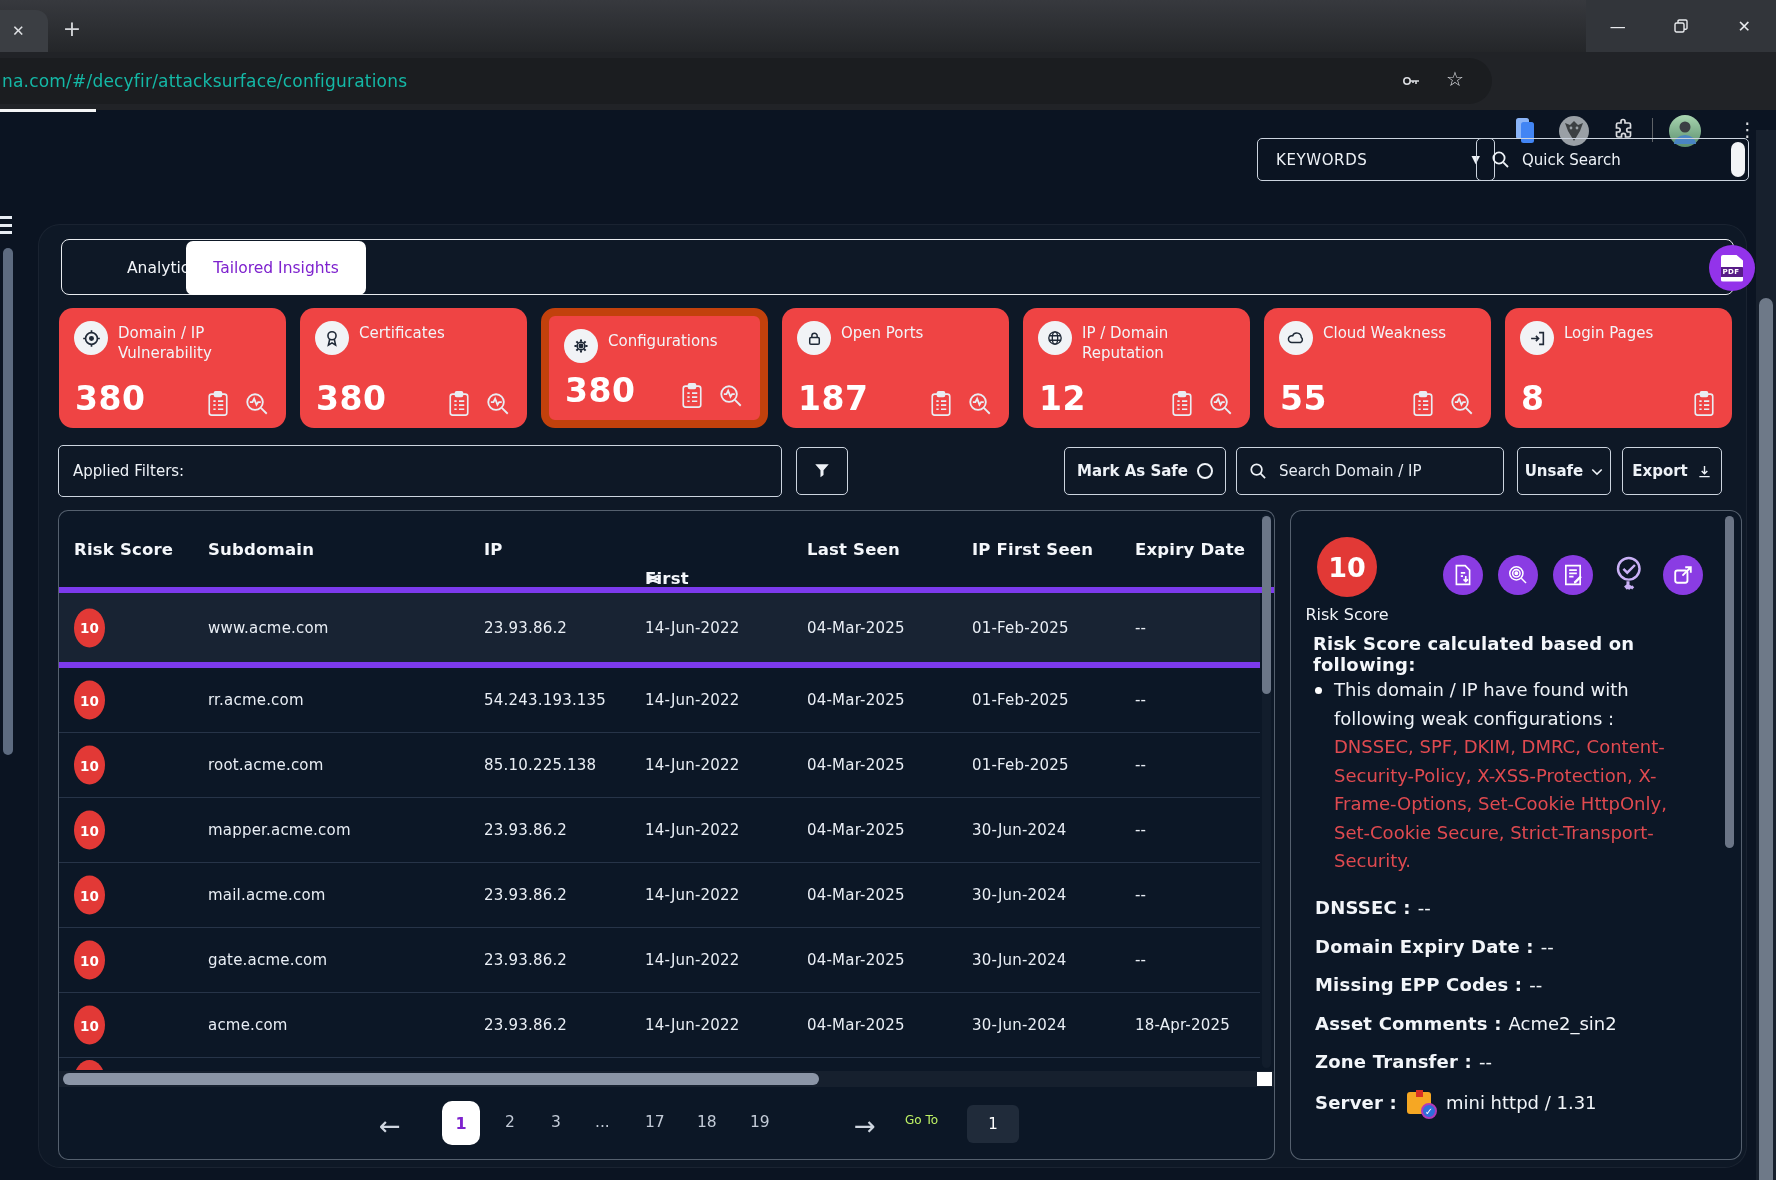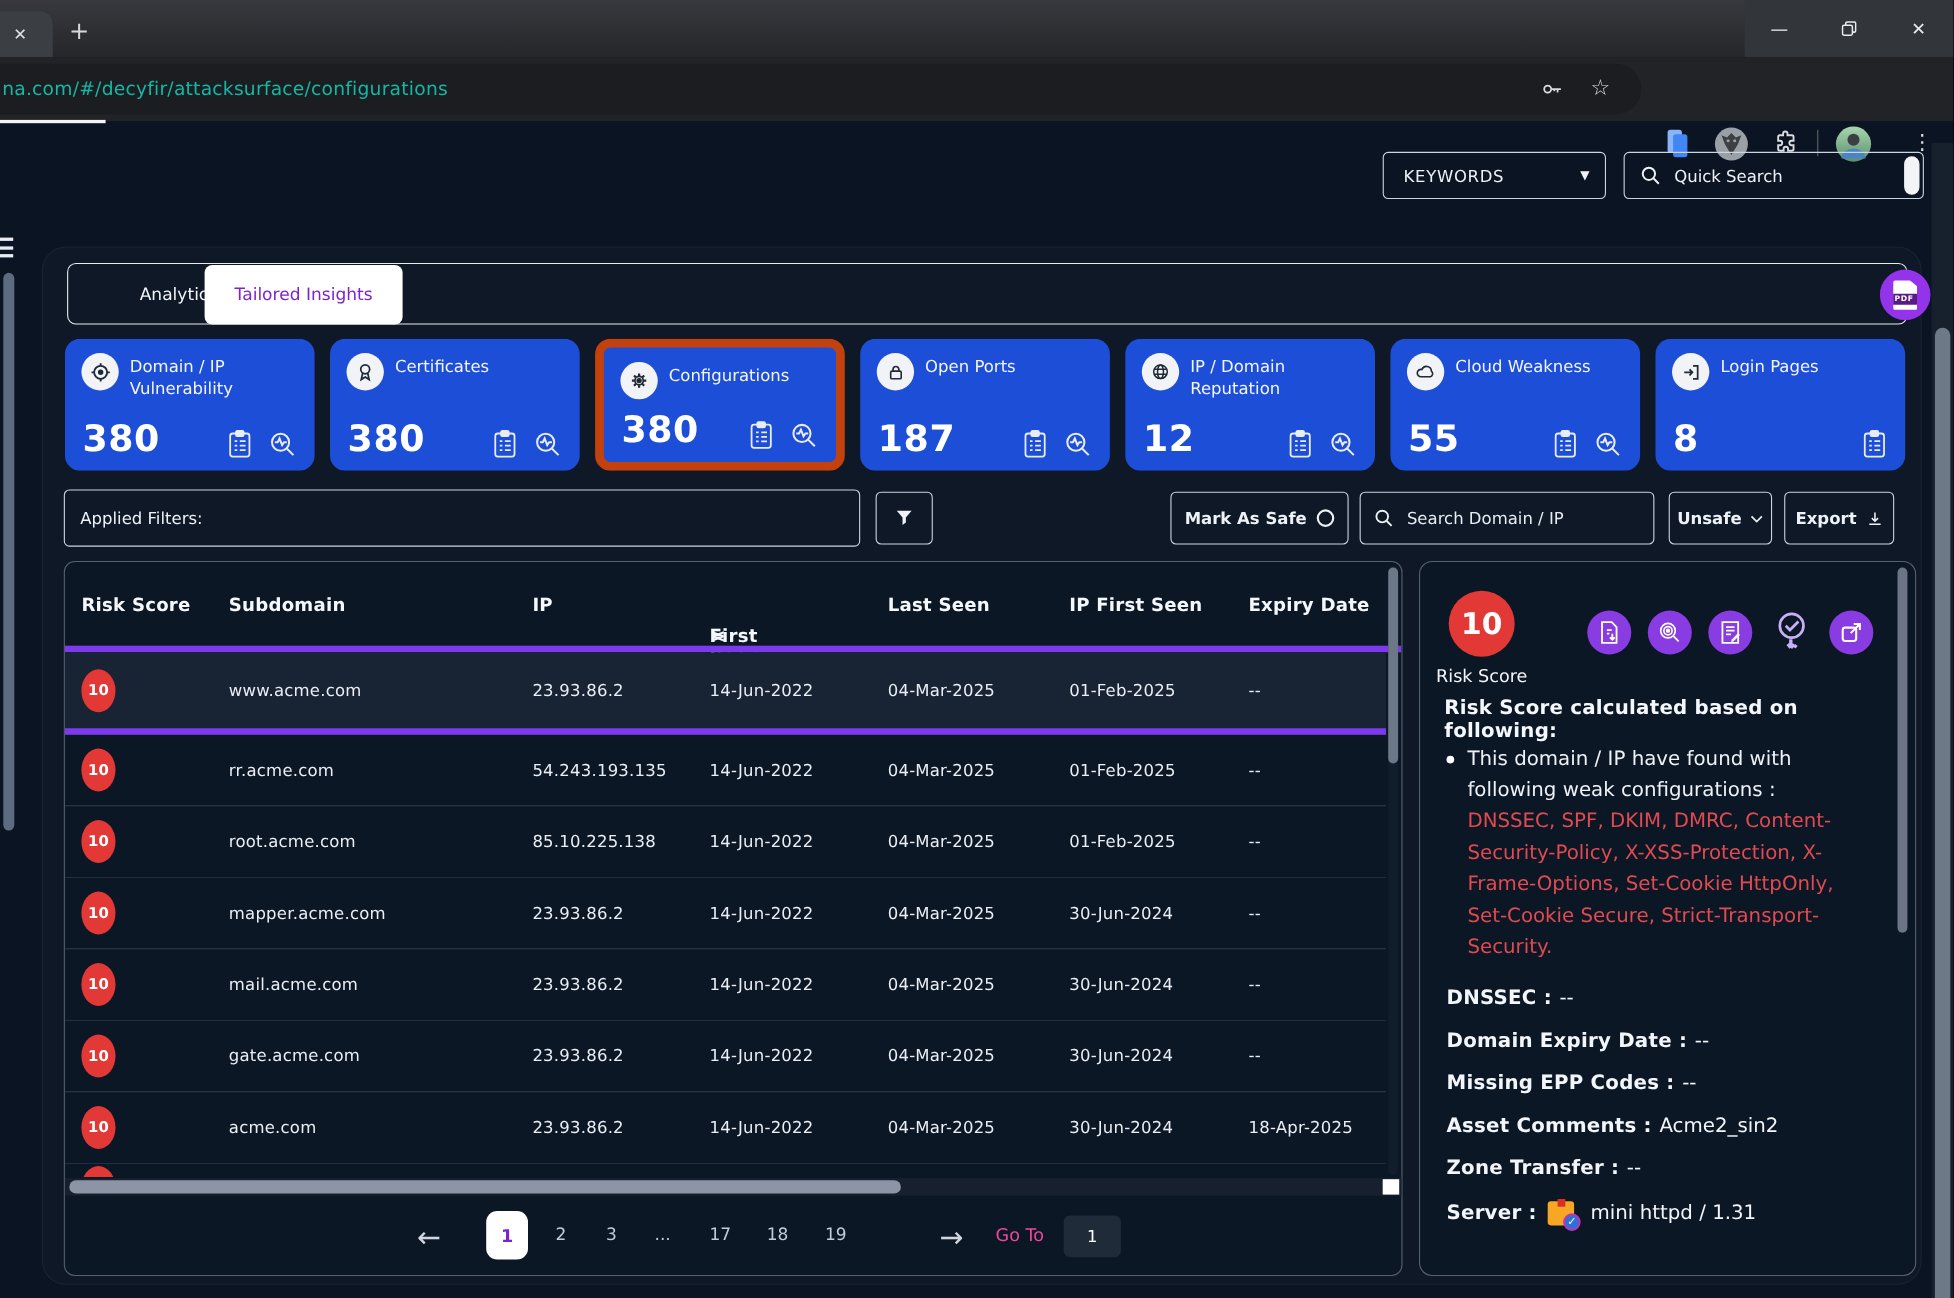--- a/index.html
+++ b/index.html
@@ -16,21 +16,21 @@
   #tabclose{left:12px;top:22px;color:#dfe1e4;font-size:15px;}
   #newtab{left:56px;top:12px;width:32px;height:32px;color:#d5d7da;font-size:22px;display:flex;align-items:center;justify-content:center;}
   #addrbar{left:0;top:52px;width:1776px;height:58px;background:#212327;}
   #urlpill{left:0;top:6px;width:1492px;height:46px;background:#1b1d20;border-radius:0 23px 23px 0;display:flex;align-items:center;}
   #urltext{margin-left:2px;color:#14b8a6;font-size:17px;letter-spacing:.2px;white-space:nowrap;overflow:hidden;}
   .addric{color:#dadce0;}
   #whitestrip{left:0;top:109px;width:96px;height:3px;background:#f4f5f6;}
 
   
   .fieldbox{border:1px solid #ccd4df;border-radius:5px;color:#eef2f7;background:transparent;}
-  #keywords{left:1257px;top:138px;width:203px;height:43px;display:flex;align-items:center;}
+  #keywords{left:1257px;top:138px;width:238px;height:43px;display:flex;align-items:center;}
   #keywords .lbl{margin-left:18px;font-size:15px;letter-spacing:.6px;}
   #keywords .tri{position:absolute;right:14px;font-size:11px;color:#eef2f7;}
   #quicksearch{left:1476px;top:138px;width:273px;height:43px;display:flex;align-items:center;}
   #quicksearch input{background:transparent;border:none;outline:none;color:#eef2f7;font-size:15px;width:180px;}
   #quicksearch input::placeholder{color:#eef2f7;opacity:1;}
   #qs-pill{position:absolute;right:3px;top:3px;width:14px;height:35px;border-radius:7px;background:#f2f4f7;}
   #hamburger{left:0px;top:216px;width:14px;}
   #hamburger div{height:3px;background:#e8edf4;margin-bottom:4.5px;width:12px;}
   #leftscroll{left:3px;top:248px;width:10px;height:507px;border-radius:6px;background:#5d6b80;}
 
@@ -38,21 +38,21 @@
   #panel{left:38px;top:224px;width:1709px;height:944px;background:#0e1826;border-radius:22px;border:1px solid rgba(255,255,255,.05);}
   #tabsbar{left:22px;top:14px;width:1673px;height:56px;border:1px solid #e8ebef;border-radius:8px;}
   #tab-analytics{left:30px;top:0;height:56px;display:flex;align-items:center;padding:0 35px;color:#f2f5f9;font-size:15.5px;}
   #tab-tailored{left:124px;top:1px;height:54px;width:180px;background:#ffffff;border-radius:7px;display:flex;align-items:center;justify-content:center;color:#7e22ce;font-size:15.5px;}
   #pdfbtn{left:1647px;top:5px;width:46px;height:46px;border-radius:50%;background:#9333ea;display:flex;align-items:center;justify-content:center;}
   .pdfdoc{position:relative;width:22px;height:27px;background:#ffffff;clip-path:polygon(0 0,68% 0,100% 22%,100% 100%,0 100%);border-radius:2px;}
   .pdfband{position:absolute;left:-3px;top:12px;width:26px;height:10px;background:#581c87;border-radius:2px;color:#fff;font-size:7px;font-weight:bold;text-align:center;line-height:10px;letter-spacing:.5px;}
 
   
   #cards{left:58px;top:307px;width:1689px;height:120px;display:flex;gap:14px;overflow:hidden;}
-  .card{position:relative;flex:0 0 227px;height:120px;background:#1d4ed8;border-radius:14px;padding:13px 15px;}
+  .card{position:relative;flex:0 0 227px;height:120px;background:#ef4444;border-radius:14px;padding:13px 15px;}
   .card.sel{border:8px solid #c2410c;}
   .chead{display:flex;align-items:flex-start;}
   .cic{flex:0 0 34px;width:34px;height:34px;border-radius:50%;background:#f1f3f6;display:flex;align-items:center;justify-content:center;}
   .ctitle{margin-left:10px;margin-top:2px;color:#f2f5f9;font-size:15px;line-height:1.35;max-width:150px;}
   .cfoot{position:absolute;left:16px;right:16px;bottom:10px;display:flex;align-items:flex-end;}
   .ccount{color:#ffffff;font-size:33px;font-weight:bold;letter-spacing:.5px;}
   .cacts{margin-left:auto;display:flex;align-items:center;gap:14px;color:#e9edf3;}
 
   
   #fl-applied{left:58px;top:445px;width:724px;height:52px;display:flex;align-items:center;}
@@ -83,21 +83,21 @@
   .riskbadge{position:absolute;left:15px;top:50%;transform:translateY(-50%);width:31px;height:39px;border-radius:50%;background:#e23936;color:#fff;font-size:13.5px;font-weight:bold;display:flex;align-items:center;justify-content:center;}
   #tvscroll{position:absolute;right:3px;top:3px;width:9px;height:554px;background:#121d2c;border-radius:5px;}
   #tvthumb{position:absolute;left:0;top:2px;width:9px;height:178px;background:#6c7788;border-radius:5px;}
   #thscroll{position:absolute;left:0;top:560px;width:1217px;height:16px;background:#16202e;}
   #ththumb{position:absolute;left:4px;top:2px;width:756px;height:12px;border-radius:6px;background:#8b95a6;}
   #thcorner{position:absolute;right:4px;top:1px;width:15px;height:14px;background:#ffffff;}
   
   .pgarrow{position:absolute;top:600px;color:#cfd6e0;font-size:26px;}
   #pgcur{position:absolute;left:383px;top:590px;width:38px;height:44px;background:#ffffff;border-radius:10px;color:#7e22ce;font-size:16px;font-weight:bold;display:flex;align-items:center;justify-content:center;}
   .pgnum{position:absolute;top:602px;color:#c3cbd7;font-size:15.5px;}
-  #goto-lbl{position:absolute;left:846px;top:602px;color:#ec4899;font-size:16px;}
+  #goto-lbl{position:absolute;left:846px;top:602px;color:#bef264;font-size:12px;}
   #goto-input{position:absolute;left:908px;top:594px;width:52px;height:38px;background:#202b3a;border:none;border-radius:6px;color:#fff;font-size:15px;text-align:center;outline:none;}
 
   
   #detail{left:1290px;top:510px;width:452px;height:650px;background:#0c1726;border:1px solid rgba(205,215,228,.38);border-radius:12px;overflow:hidden;}
   #d-risk{position:absolute;left:26px;top:26px;width:60px;height:60px;border-radius:50%;background:#e23936;color:#fff;font-size:27px;font-weight:bold;display:flex;align-items:center;justify-content:center;}
   #d-risklbl{position:absolute;left:8px;top:94px;width:96px;text-align:center;color:#f2f5f9;font-size:16px;}
   #d-icons{position:absolute;left:152px;top:44px;display:flex;gap:15px;}
   .dicbtn{width:40px;height:40px;border-radius:50%;background:#8a3ce3;display:flex;align-items:center;justify-content:center;}
   .dicbtn.ghost{background:transparent;}
   #d-heading{position:absolute;left:22px;top:122px;right:36px;color:#f4f7fb;font-size:18px;font-weight:bold;letter-spacing:.2px;}

